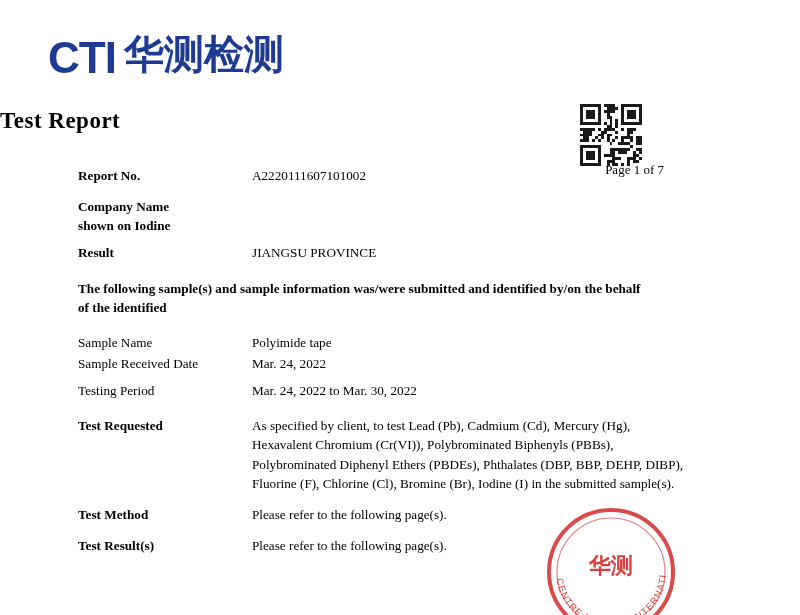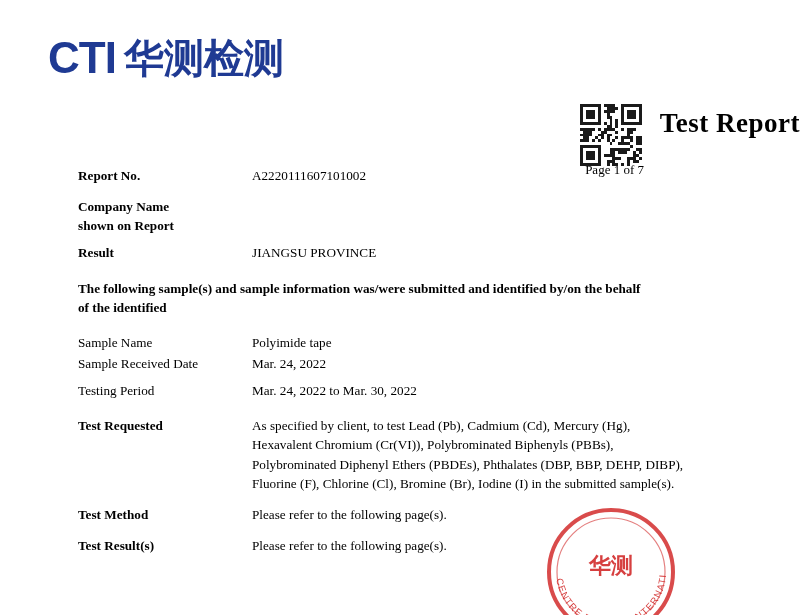--- a/index.html
+++ b/index.html
@@ -32,38 +32,38 @@
   }
   .logo-cti {
     font-family: "Liberation Sans", sans-serif;
     font-weight: bold;
     font-size: 44px;
     letter-spacing: -1px;
     color: #1f3a93;
     line-height: 1;
   }
   .logo-cn {
-    font-family: Liberation Sans, sans-serif;
+    font-family: Liberation Mono, monospace;
     font-weight: bold;
     font-size: 40px;
     color: #1f3a93;
     margin-left: 8px;
     line-height: 1;
   }
 
   
   .title {
     position: absolute;
     left: 0;
     top: 108px;
     width: 800px;
-    text-align: right;
+    text-align: left;
     font-family: "Liberation Serif", serif;
     font-weight: bold;
-    font-size: 27px;
+    font-size: 23px;
     letter-spacing: 0.5px;
   }
 
   
   .qr {
     position: absolute;
     right: 62px;
     top: 104px;
     width: 62px;
     height: 62px;
@@ -75,21 +75,21 @@
     width: 100%;
     height: 100%;
   }
   .qr-grid i {
     display: block;
   }
   .qr-grid i.on { background: #1a1a1a; }
 
   .page-num {
     position: absolute;
-    right: 60px;
+    right: 40px;
     top: 162px;
     font-size: 13px;
   }
 
   
   .content {
     position: absolute;
     left: 78px;
     top: 166px;
     width: 660px;
@@ -608,21 +608,21 @@
     <div class="row">
       <div class="label bold">Report No.</div>
       <div class="value">A2220111607101002</div>
     </div>
 
     <div class="spacer-10"></div>
 
     <div class="row">
       <div class="label bold">
         <div>Company Name</div>
-        <div>shown on Report</div>
+        <div>shown on Iodine</div>
       </div>
     </div>
 
     <div class="spacer-6"></div>
 
     <div class="row">
       <div class="label bold">Result</div>
       <div class="value value-lines">
         <div>JIANGSU PROVINCE</div>
       </div>

